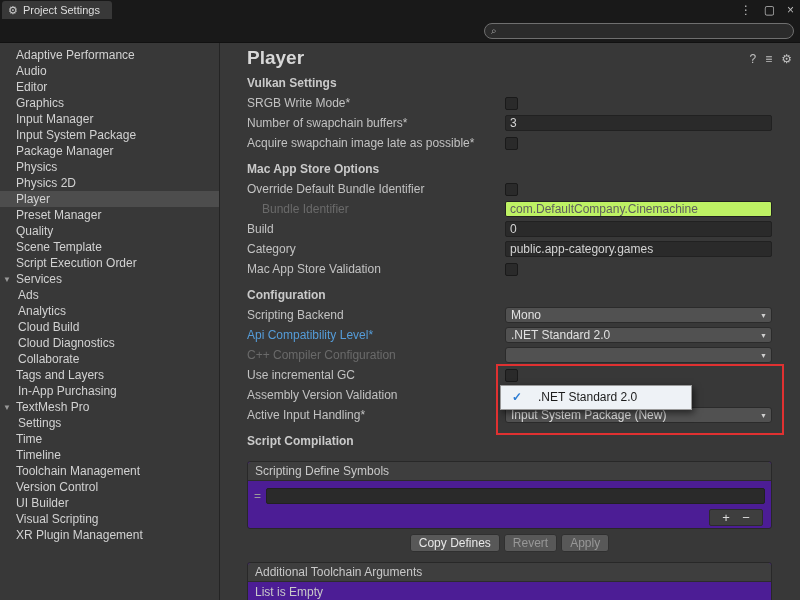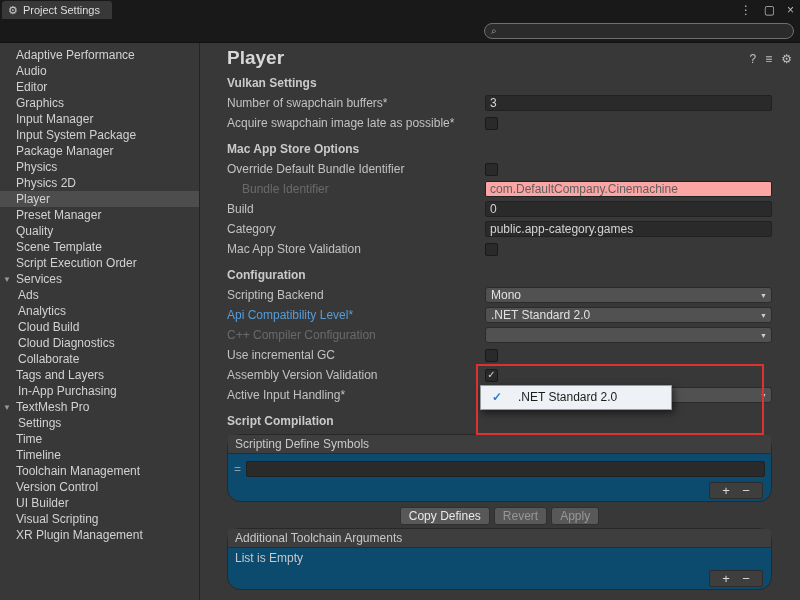--- a/index.html
+++ b/index.html
@@ -13,21 +13,21 @@
   .win-controls{position:absolute;right:6px;top:0;height:19px;display:flex;align-items:center;gap:12px;
        color:#bdbdbd;font-size:12px}
   .toolbar{position:absolute;top:19px;left:0;right:0;height:23px;background:#191919;
        border-bottom:1px solid #111;z-index:4}
   .search{position:absolute;right:6px;top:4px;width:296px;height:14px;background:#2b2b2b;
        border:1px solid #6f6f6f;border-radius:8px;display:flex;align-items:center;padding:0 6px;gap:4px}
   .search .mag{color:#aaa;font-size:10px;line-height:10px}
   .search input{background:transparent;border:none;outline:none;color:#ddd;font-size:11px;width:100%;padding:0}
   
   .bodywrap{position:absolute;top:43px;left:0;right:0;bottom:0;display:flex}
-  .sidebar{width:200px;flex:none;border-right:1px solid #242424;box-sizing:border-box;padding-top:4px;overflow:hidden}
+  .sidebar{width:220px;flex:none;border-right:1px solid #242424;box-sizing:border-box;padding-top:4px;overflow:hidden}
   .side-item{height:16px;line-height:16px;padding-left:16px;color:#d2d2d2;position:relative;white-space:nowrap;cursor:default}
   .side-item.child{padding-left:18px}
   .side-item.selected{background:#4d4d4d}
   .fold{position:absolute;left:3px;top:1px;font-size:8px;color:#999}
   .main{flex:1;position:relative;overflow:hidden}
   .main-header{height:28px;position:relative;padding-left:27px}
   .page-title{font-size:19px;font-weight:bold;color:#d8d8d8;line-height:30px}
   .hdr-icons{position:absolute;right:8px;top:9px;display:flex;gap:9px;color:#c0c0c0;font-size:12px}
   .content{padding:2px 28px 0 27px}
   .sec-h{height:20px;line-height:20px;font-weight:bold;color:#cacaca}
@@ -36,26 +36,26 @@
   .lbl{width:258px;flex:none;color:#c2c2c2;white-space:nowrap;overflow:hidden}
   .lbl.indent{padding-left:15px;box-sizing:border-box}
   .lbl.disabled{color:#6a6a6a}
   .lbl.blue{color:#559cd8}
   .ctrl{flex:1;display:flex;align-items:center}
   .checkbox{width:13px;height:13px;background:#2a2a2a;border:1px solid #1a1a1a;border-radius:2px;
        box-sizing:border-box;display:flex;align-items:center;justify-content:center;
        font-size:10px;line-height:10px;color:#d8d8d8}
   .tfield{flex:1;height:16px;background:#2a2a2a;border:1px solid #212121;border-radius:2px;color:#d4d4d4;
        line-height:14px;padding:0 4px;box-sizing:border-box;white-space:nowrap;overflow:hidden}
-  .tfield.disabled{color:#5f5f5f;background:#fca5a5}
+  .tfield.disabled{color:#5f5f5f;background:#bef264}
   .dropdown{flex:1;height:16px;background:#515151;border:1px solid #2b2b2b;border-radius:3px;display:flex;
        align-items:center;padding:0 16px 0 5px;box-sizing:border-box;color:#e0e0e0;position:relative;white-space:nowrap;overflow:hidden}
   .dropdown .arrow{position:absolute;right:4px;top:4px;font-size:7px;color:#cfcfcf}
   
-  .groupbox{border:1px solid #282828;border-radius:13px;margin-top:3px;background:#0c4a6e}
+  .groupbox{border:1px solid #282828;border-radius:3px;margin-top:10px;background:#4c1d95}
   .gb-h{height:18px;line-height:18px;background:#3e3e3e;border-bottom:1px solid #2c2c2c;padding-left:7px;
        border-radius:3px 3px 0 0;color:#c8c8c8}
   .gb-body{padding:7px 6px 3px 6px}
   .list-row{display:flex;align-items:center;gap:5px}
   .handle{color:#9a9a9a;font-size:12px}
   .gb-footer{height:17px;display:flex;justify-content:flex-end;padding:2px 8px 2px 0}
   .pm{width:52px;height:15px;background:#3e3e3e;border:1px solid #2c2c2c;border-radius:2px;display:flex;
        align-items:center;justify-content:space-evenly;color:#ddd;font-size:13px;line-height:12px}
   .emptyrow{height:20px;line-height:20px;padding-left:7px;color:#c8c8c8}
   .btn-row{display:flex;justify-content:center;gap:4px;margin-top:5px;height:18px}
@@ -136,20 +136,26 @@
         <span>?</span>
         <span>≡</span>
         <span>⚙</span>
       </div>
     </div>
 
     <div class="content">
 
       <div class="sec-h">Vulkan Settings</div>
       <div class="row">
+        <span class="lbl">SRGB Write Mode*</span>
+        <div class="ctrl">
+            <div class="checkbox"></div>
+          </div>
+      </div>
+      <div class="row">
         <span class="lbl">Number of swapchain buffers*</span>
         <div class="ctrl">
             <div class="tfield">3</div>
           </div>
       </div>
       <div class="row">
         <span class="lbl">Acquire swapchain image late as possible*</span>
         <div class="ctrl">
             <div class="checkbox"></div>
           </div>

